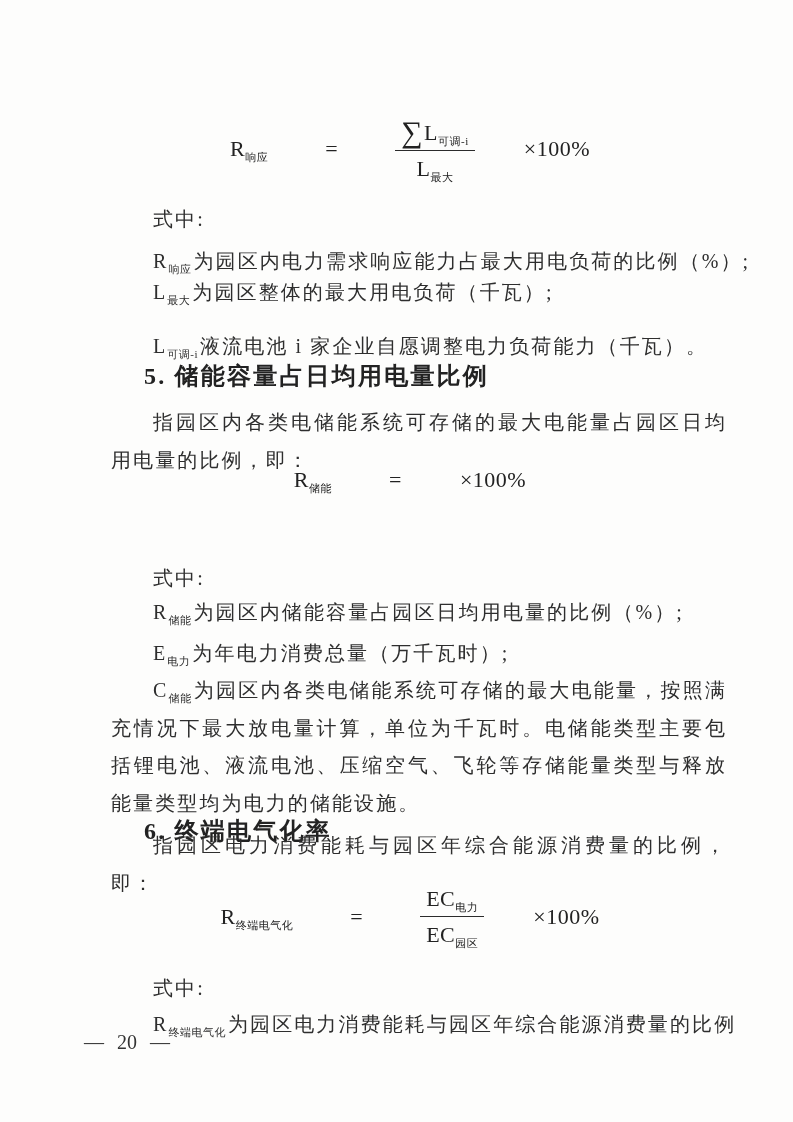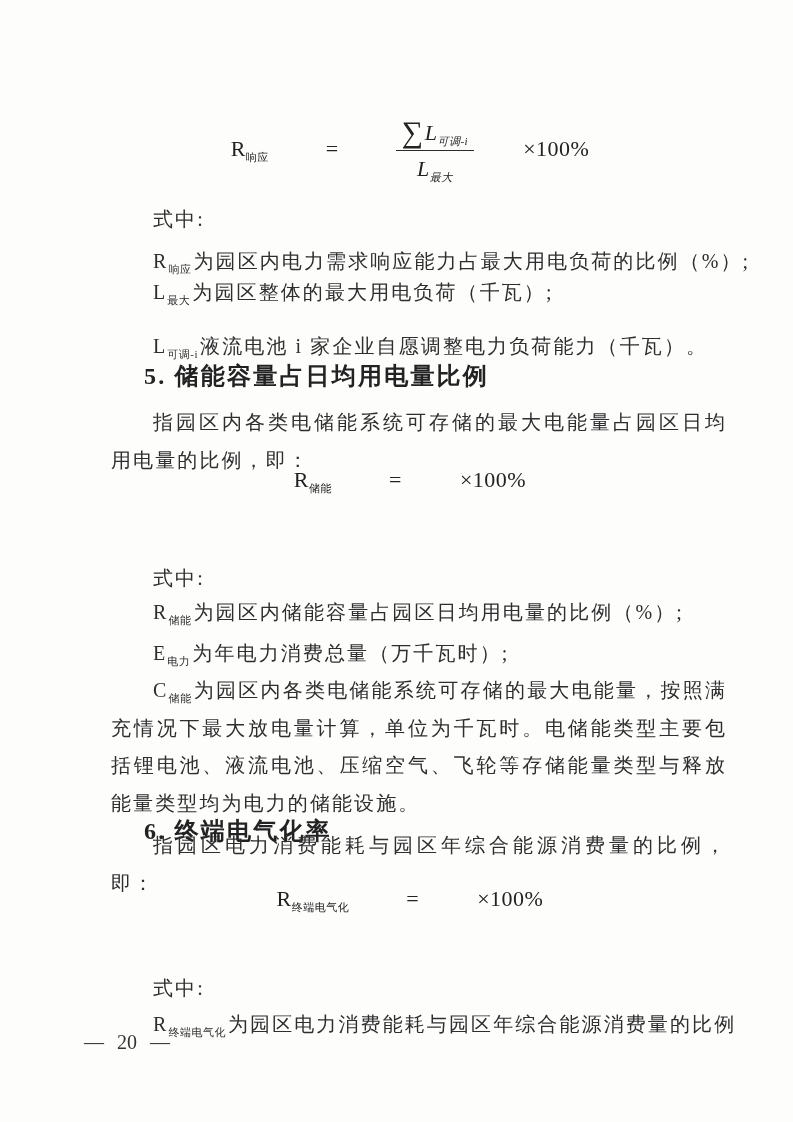--- a/index.html
+++ b/index.html
@@ -58,21 +58,21 @@
     justify-content: center;
     align-items: center;
     font-size: 22px;
     letter-spacing: 0.5px;
     color: #222222;
     line-height: 1.15;
     gap: 48px;
   }
   .formula .eq { margin: 0 9px; }
   .formula .tail { margin-left: 1px; }
-  .frac { display: inline-flex; flex-direction: column; align-items: center; font-style: italic; }
+  .frac { display: inline-flex; flex-direction: column; align-items: center; }
   .frac .num { padding: 0 6px 5px; border-bottom: 1.6px solid #2b2b2b; text-align: center; white-space: nowrap; }
   .frac .den { padding-top: 5px; text-align: center; white-space: nowrap; }
   .sigma { font-size: 30px; line-height: 0.9; position: relative; top: 2px; margin-right: 1px; }
 
   
   .footer {
     position: absolute;
     left: 84px;
     top: 1031px;
     display: flex;
@@ -120,20 +120,24 @@
     <p class="body abs indent wide" style="top:626px;"><span>E</span><sub class="def-sub">电力</sub><span>为年电力消费总量（万千瓦时）;</span></p>
     <p class="body abs indent just" style="top:663px;"><span>C</span><sub class="def-sub">储能</sub><span>为园区内各类电储能系统可存储的最大电能量，按照满充情况下最大放电量计算，单位为千瓦时。电储能类型主要包括锂电池、液流电池、压缩空气、飞轮等存储能量类型与释放能量类型均为电力的储能设施。</span></p>
 
     <h2 class="heading abs" style="top:812px;">6. 终端电气化率</h2>
 
     <p class="body abs indent just" style="top:818px;">指园区电力消费能耗与园区年综合能源消费量的比例，即：</p>
 
     <div class="formula abs" style="top:886px;">
       <span><span>R</span><sub class="f-sub">终端电气化</sub></span>
       <span class="eq">=</span>
+      <span class="frac">
+        <span class="num"><span>EC</span><sub class="f-sub">电力</sub></span>
+        <span class="den"><span>EC</span><sub class="f-sub">园区</sub></span>
+      </span>
       <span class="tail">×100%</span>
     </div>
 
     <p class="body abs indent" style="top:961px;">式中:</p>
 
     <p class="body abs indent wide" style="top:997px;"><span>R</span><sub class="def-sub">终端电气化</sub><span>为园区电力消费能耗与园区年综合能源消费量的比例</span></p>
 
   </div>
 
   <div class="footer">

